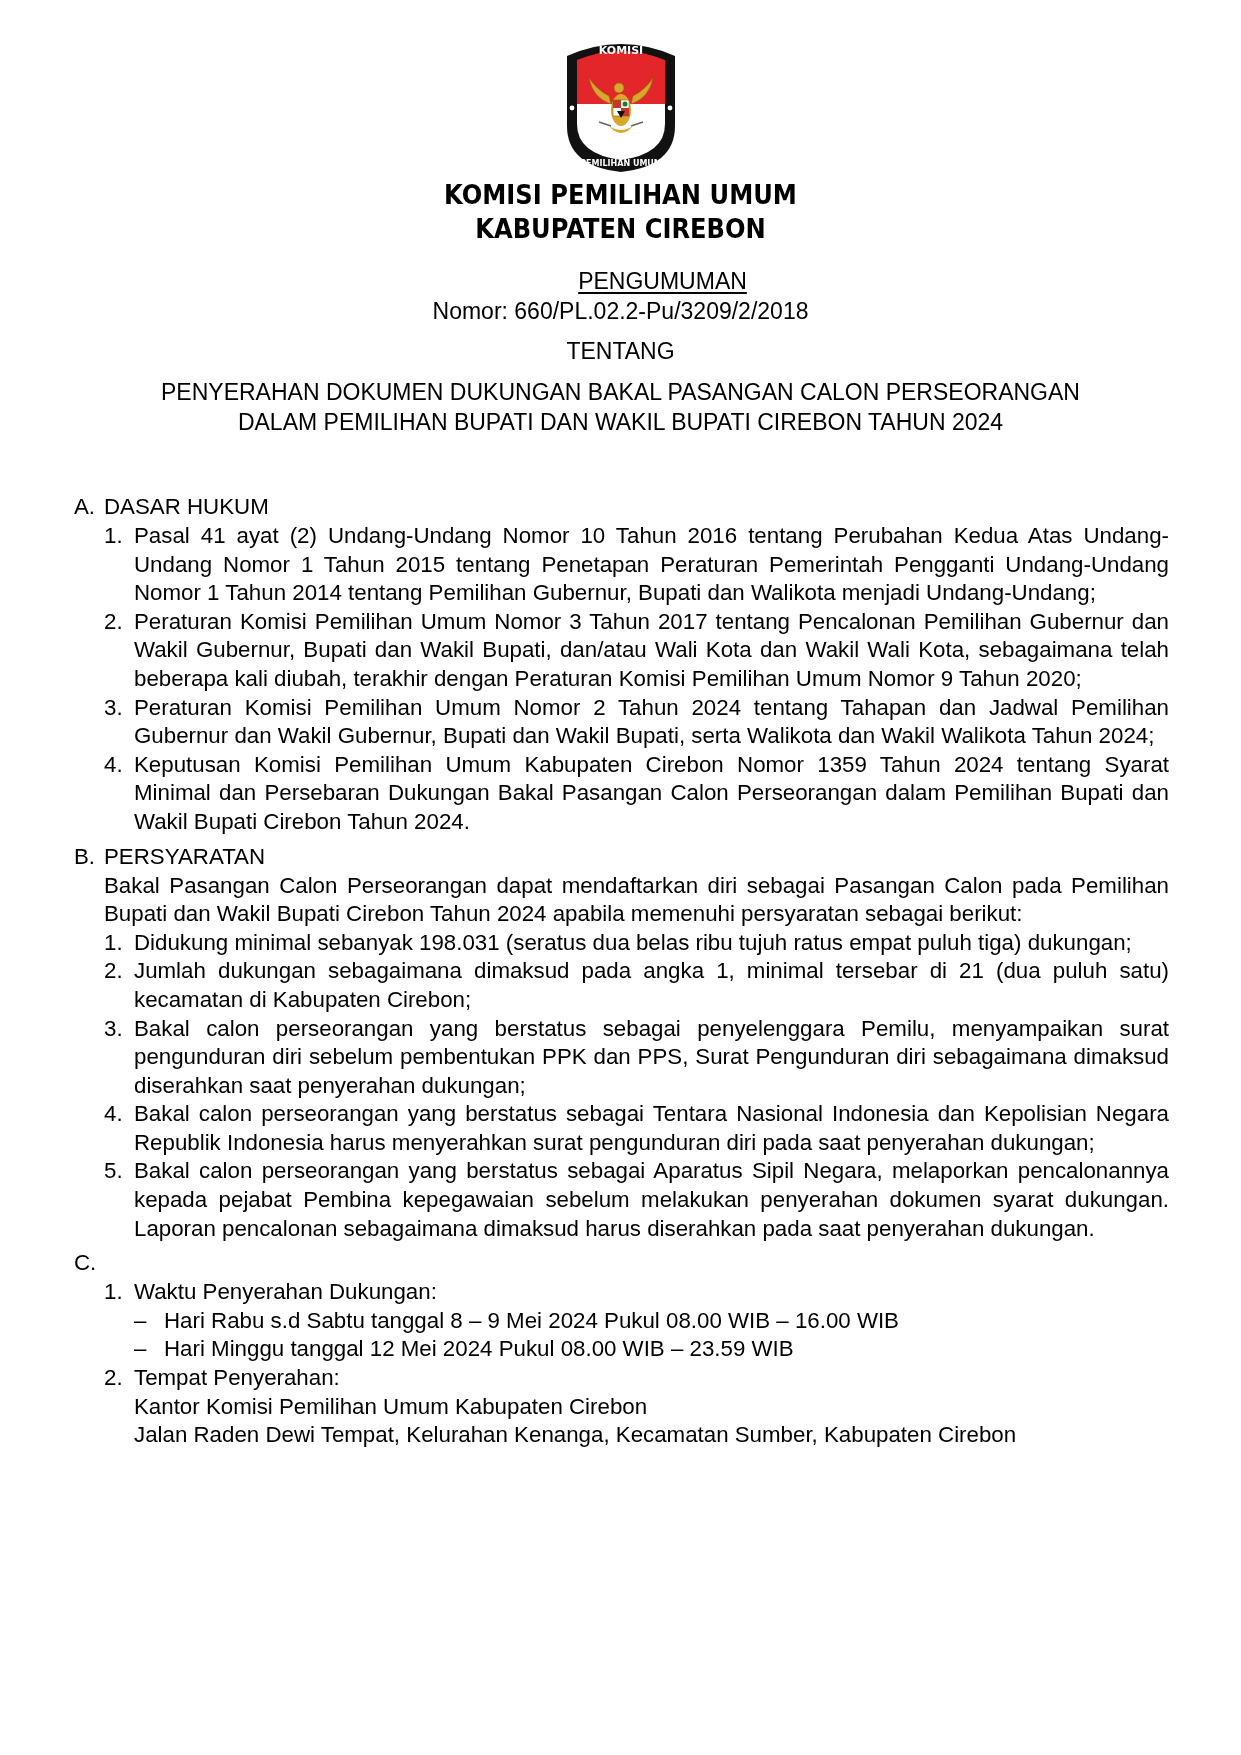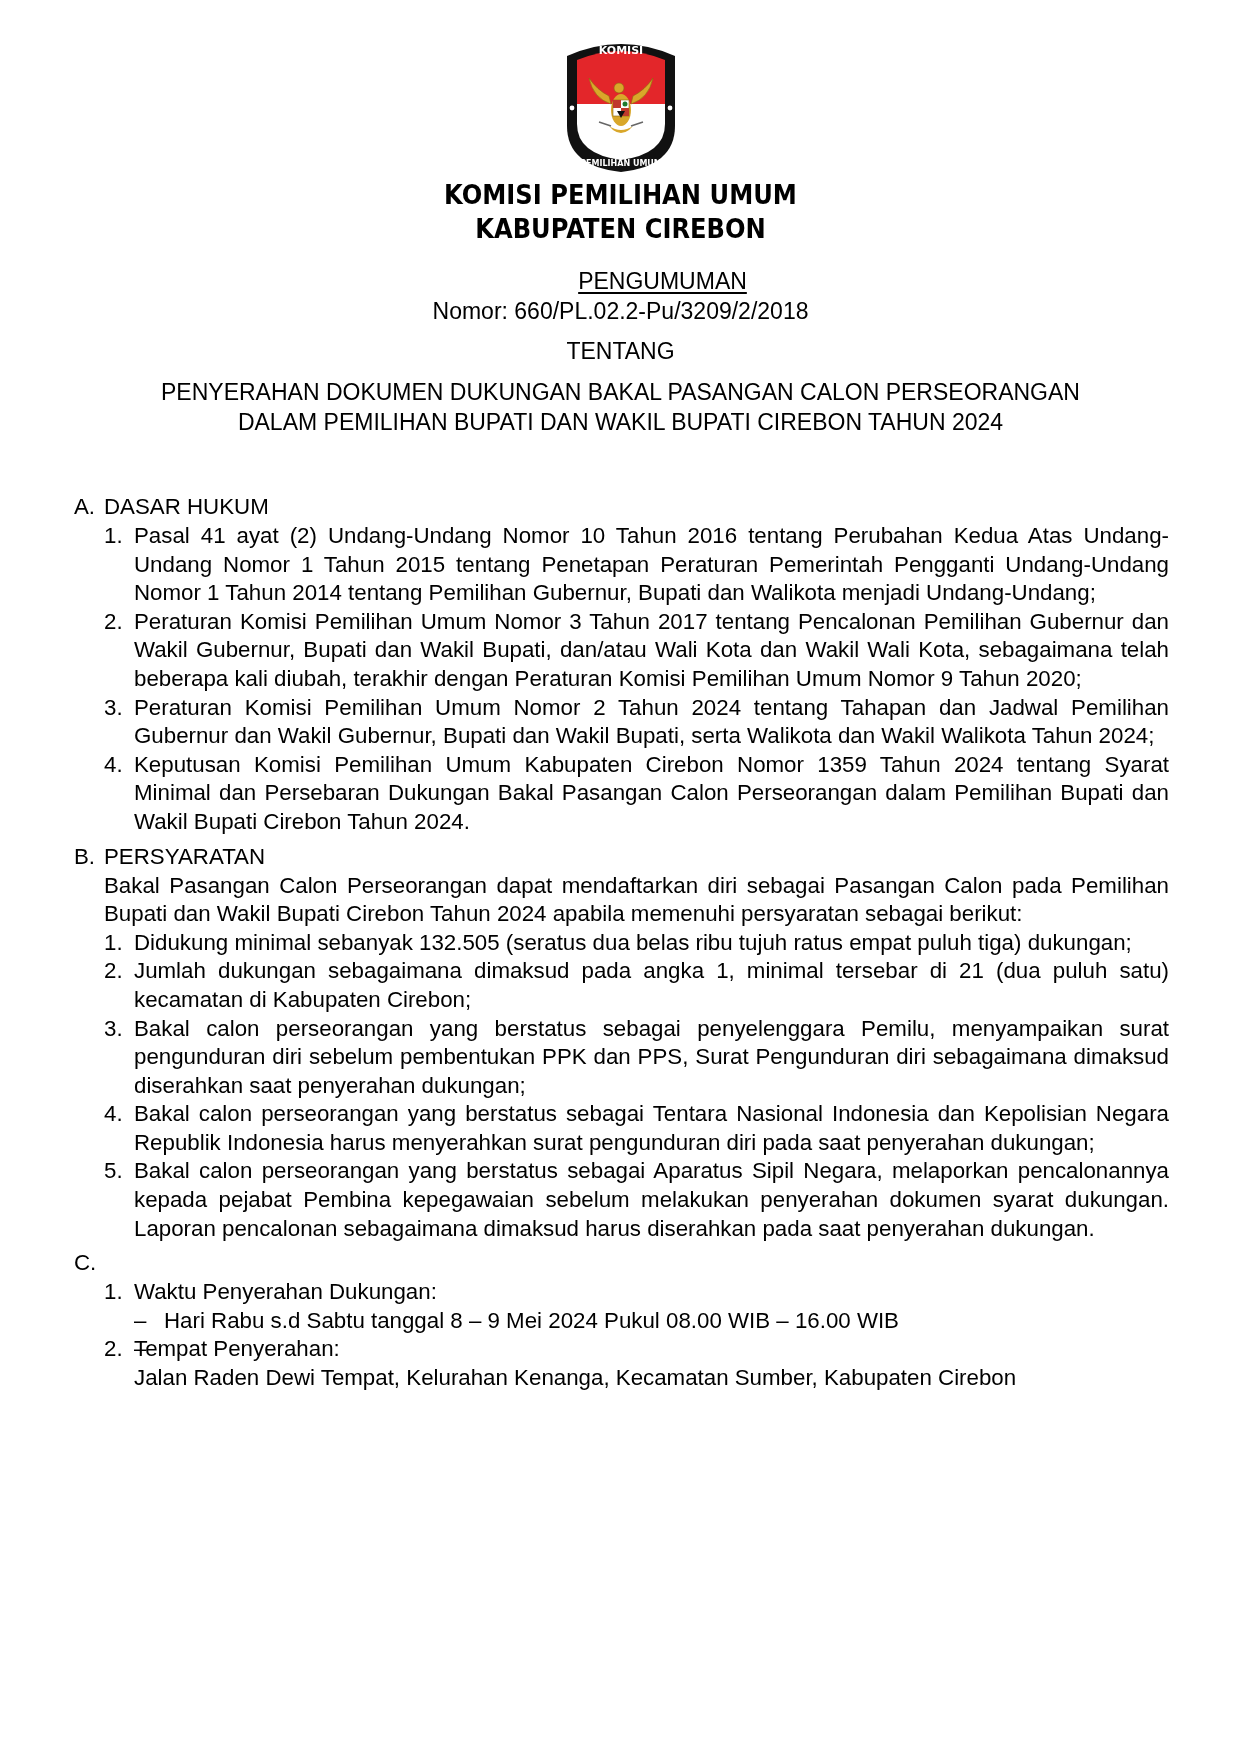--- a/index.html
+++ b/index.html
@@ -112,21 +112,21 @@
 
     <div>
       <div class="sec-h">
         <span class="letter">B.</span>
         <span>PERSYARATAN</span>
       </div>
       <div class="para">Bakal Pasangan Calon Perseorangan dapat mendaftarkan diri sebagai Pasangan Calon pada Pemilihan Bupati dan Wakil Bupati Cirebon Tahun 2024 apabila memenuhi persyaratan sebagai berikut:</div>
       <div class="ol">
         <div class="li">
           <span class="num">1.</span>
-          <span>Didukung minimal sebanyak 132.505 (seratus dua belas ribu tujuh ratus empat puluh tiga) dukungan;</span>
+          <span>Didukung minimal sebanyak 198.031 (seratus dua belas ribu tujuh ratus empat puluh tiga) dukungan;</span>
         </div>
         <div class="li">
           <span class="num">2.</span>
           <span>Jumlah dukungan sebagaimana dimaksud pada angka 1, minimal tersebar di 21 (dua puluh satu) kecamatan di Kabupaten Cirebon;</span>
         </div>
         <div class="li">
           <span class="num">3.</span>
           <span>Bakal calon perseorangan yang berstatus sebagai penyelenggara Pemilu, menyampaikan surat pengunduran diri sebelum pembentukan PPK dan PPS, Surat Pengunduran diri sebagaimana dimaksud diserahkan saat penyerahan dukungan;</span>
         </div>
         <div class="li">
@@ -150,23 +150,25 @@
         <div class="li">
           <span class="num">1.</span>
           <span>Waktu Penyerahan Dukungan:</span>
         </div>
         <div class="dash-li">
           <span class="dash">–</span>
           <span>Hari Rabu s.d Sabtu tanggal 8 – 9 Mei 2024 Pukul 08.00 WIB – 16.00 WIB</span>
         </div>
         <div class="dash-li">
           <span class="dash">–</span>
+          <span>Hari Minggu tanggal 12 Mei 2024 Pukul 08.00 WIB – 23.59 WIB</span>
         </div>
         <div class="li">
           <span class="num">2.</span>
           <span>Tempat Penyerahan:</span>
         </div>
+        <div class="plain">Kantor Komisi Pemilihan Umum Kabupaten Cirebon</div>
         <div class="plain">Jalan Raden Dewi Tempat, Kelurahan Kenanga, Kecamatan Sumber, Kabupaten Cirebon</div>
       </div>
     </div>
 
   </div>
 </div>
 
 </body></html>

